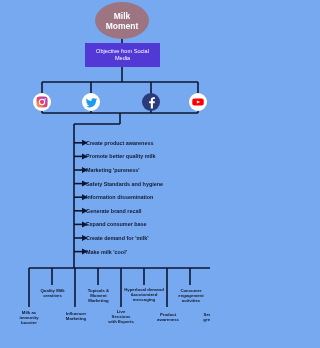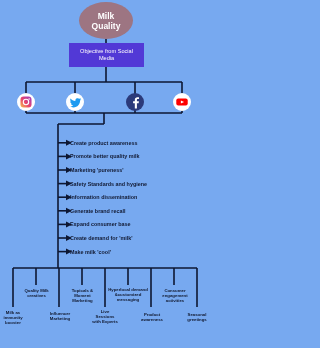--- a/index.html
+++ b/index.html
@@ -9,21 +9,21 @@
   body {
     width: 210px;
     height: 348px;
     background: #77a9f0;
     font-family: "Liberation Sans", sans-serif;
     overflow: hidden;
     position: relative;
   }
   #canvas {
     position: absolute;
-    left: 0; top: 0;
+    left: 16px; top: 0;
     width: 210px;
     height: 340px;
   }
   .lines {
     position: absolute;
     left: 0; top: 0;
     width: 210px;
     height: 348px;
     pointer-events: none;
   }
@@ -176,21 +176,21 @@
       <polygon points="66,194.2 72,197.2 66,200.2"></polygon>
       <polygon points="66,207.8 72,210.8 66,213.8"></polygon>
       <polygon points="66,221.4 72,224.4 66,227.4"></polygon>
       <polygon points="66,235.0 72,238.0 66,241.0"></polygon>
       <polygon points="66,248.6 72,251.6 66,254.6"></polygon>
     </g>
   </svg>
 
   <div class="root-ellipse">
     <span>Milk</span>
-    <span>Quality</span>
+    <span>Moment</span>
   </div>
 
   <div class="objective-box">Objective from Social Media</div>
 
   <div class="social-icon ic-instagram">
     <svg width="14" height="14" viewBox="0 0 24 24">
       <defs>
         <linearGradient id="igGrad" x1="0" y1="1" x2="1" y2="0">
           <stop offset="0%" stop-color="#f9c54b"></stop>
           <stop offset="45%" stop-color="#e8436c"></stop>

